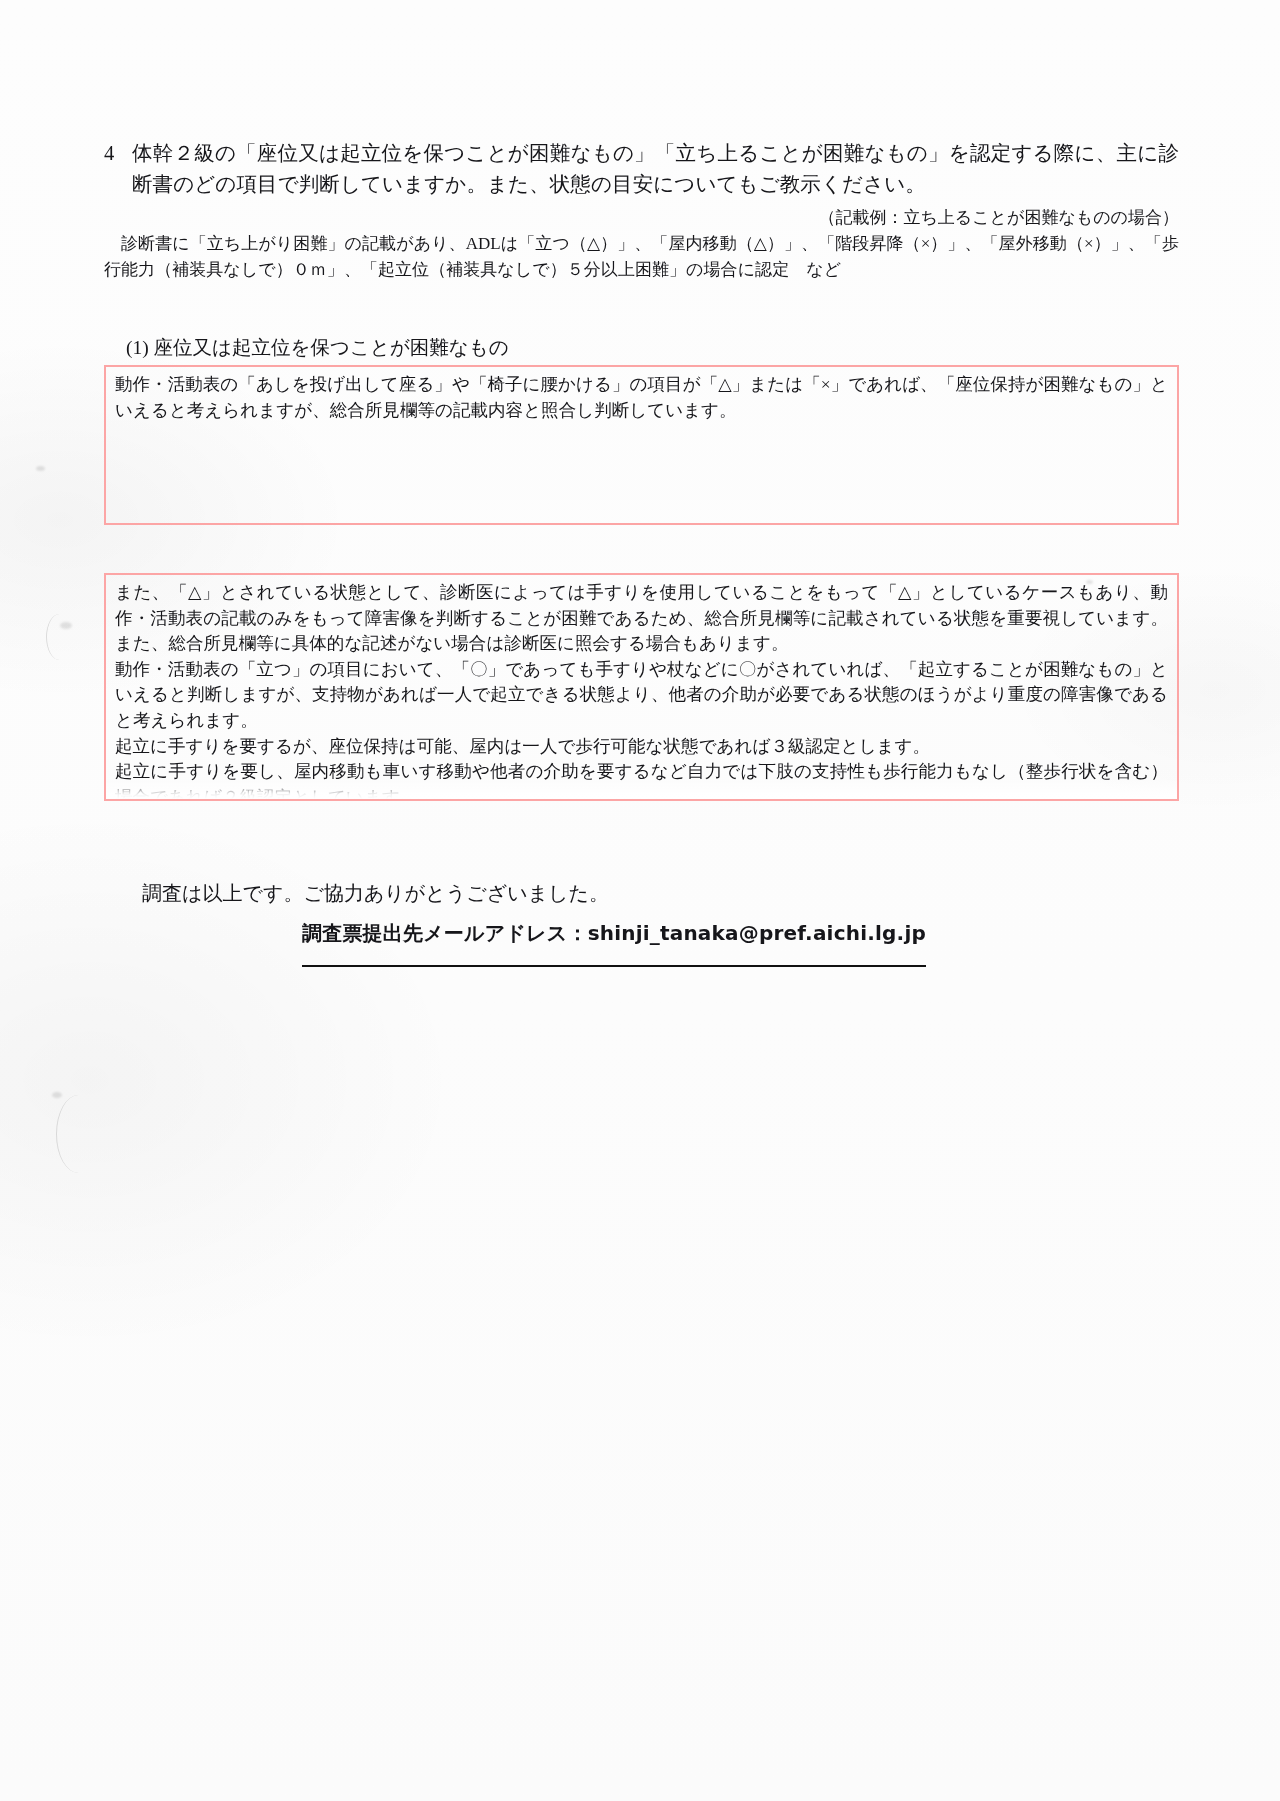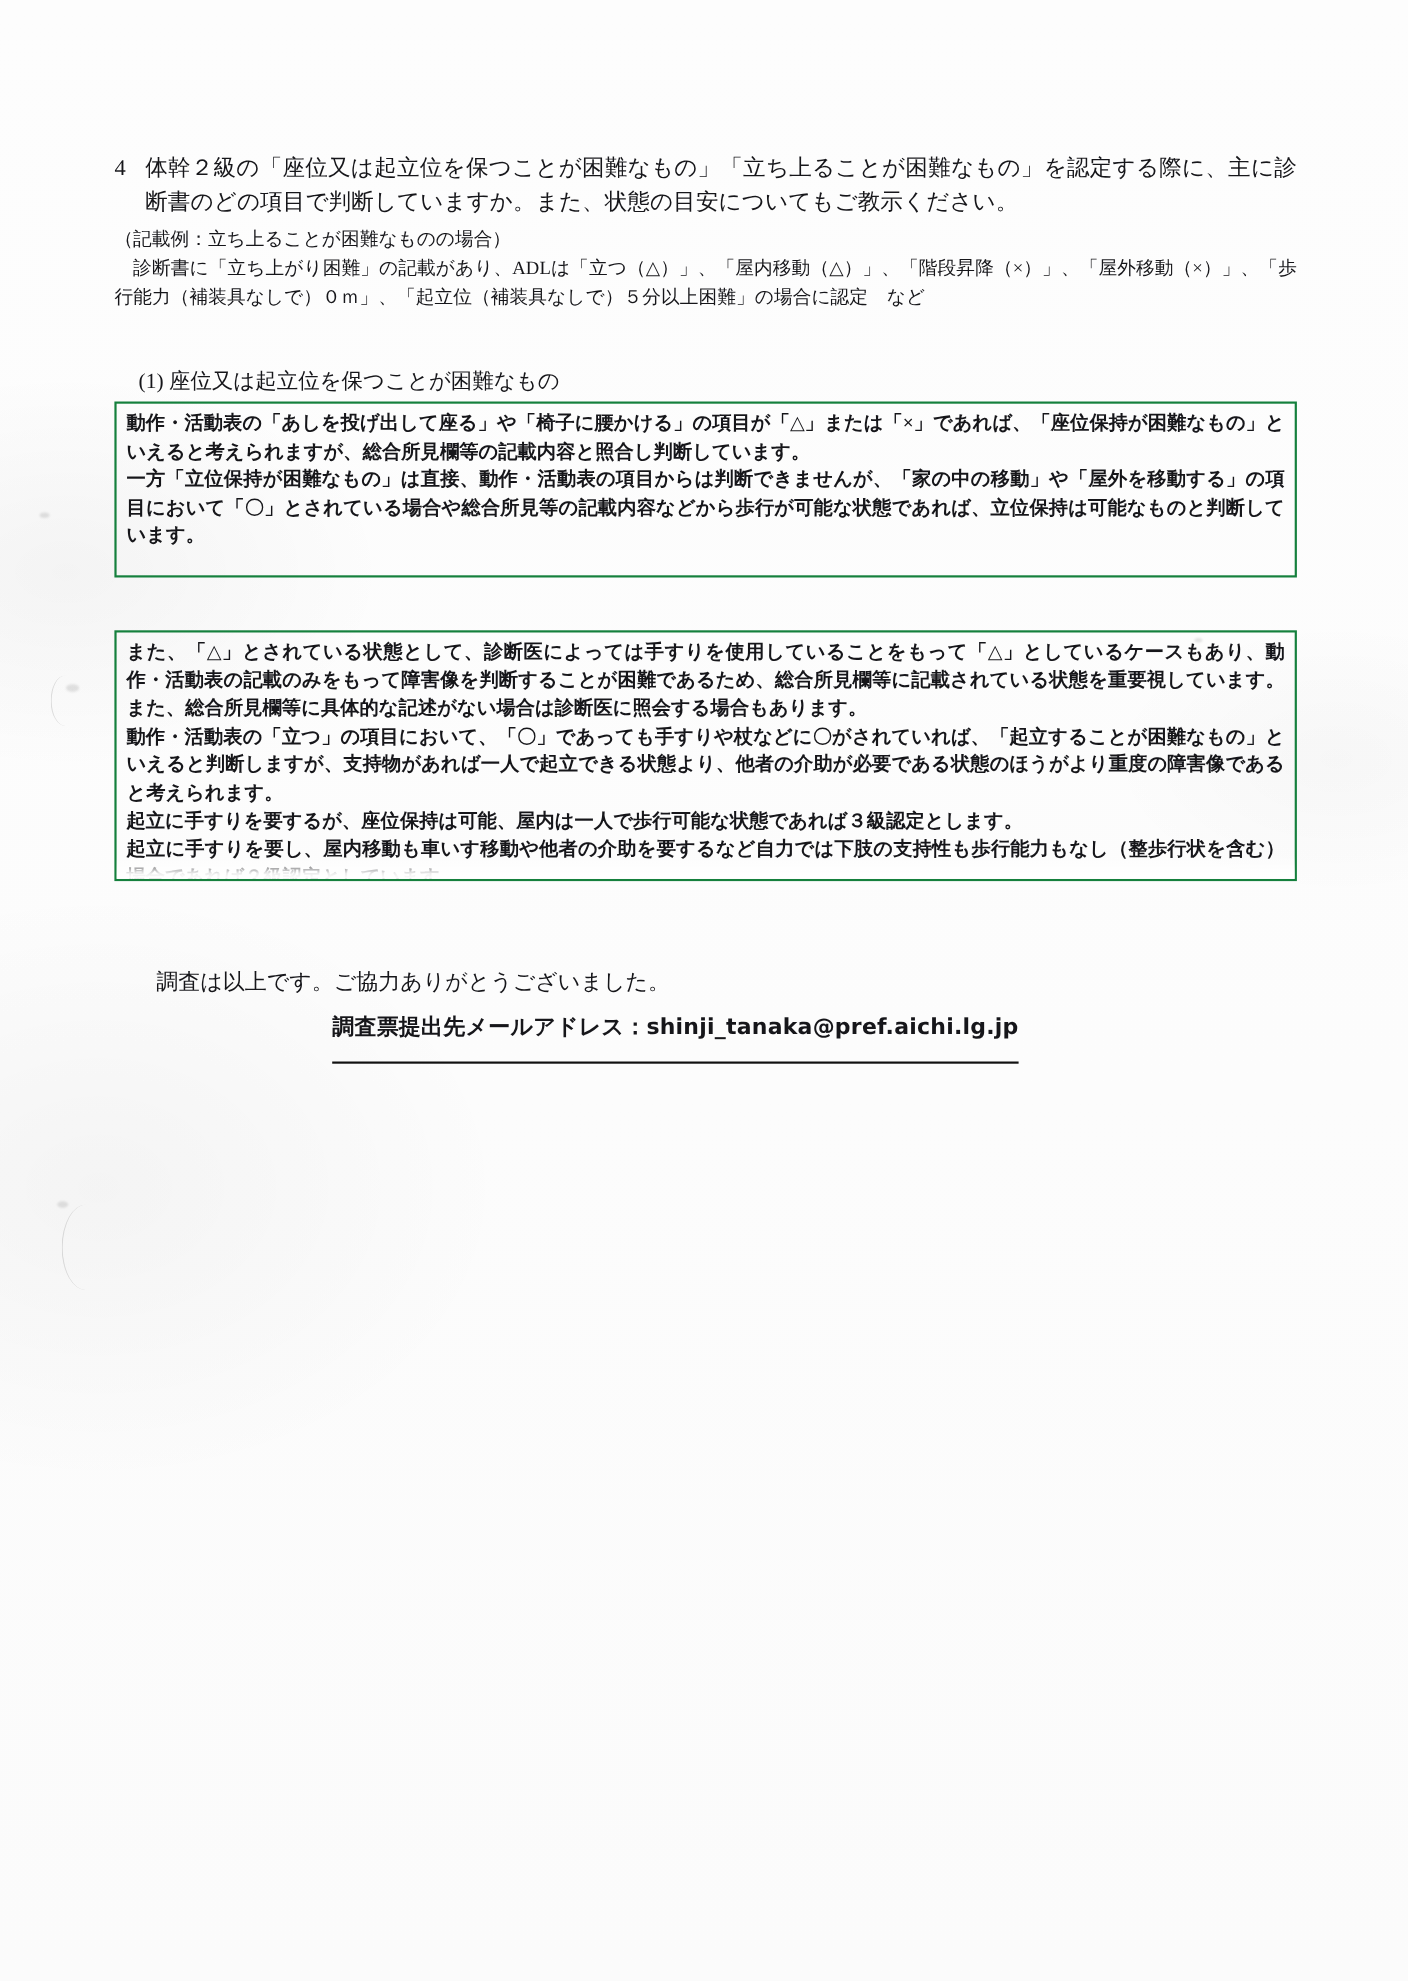--- a/index.html
+++ b/index.html
@@ -67,22 +67,24 @@
   }
   .q-text {
     flex: 1;
     font-size: 20.5px;
     line-height: 31px;
     letter-spacing: 0.1px;
     text-align: justify;
   }
   .q-example-title {
     margin-top: 4px;
+    margin-left: 24px;
     font-size: 17px;
     line-height: 27px;
+    text-align: right;
   }
   .q-example-body {
     font-size: 17px;
     line-height: 26px;
     letter-spacing: 0.05px;
     text-align: justify;
   }
   .q-example-body .indent-first { text-indent: 17px; display: block; }
 
   
@@ -91,24 +93,23 @@
     left: 104px;
     width: 1075px;
   }
   .sub-title {
     font-size: 19.5px;
     line-height: 30px;
     margin-left: 22px;
     margin-bottom: 2px;
   }
   .answer-box {
-    border: 2px solid #15803d;
+    border: 2px solid #fca5a5;
     padding: 5px 9px 20px 9px;
     box-sizing: border-box;
-    font-weight: bold;
   }
   .answer-box p {
     margin: 0;
     font-size: 17.5px;
     line-height: 25.6px;
     letter-spacing: 0.05px;
     text-align: justify;
   }
   .answer-box p.ind { text-indent: 0; }
 
@@ -176,21 +177,20 @@
     <div class="q-example-title">（記載例：立ち上ることが困難なものの場合）</div>
     <div class="q-example-body">
       <span class="indent-first">診断書に「立ち上がり困難」の記載があり、ADLは「立つ（△）」、「屋内移動（△）」、「階段昇降（×）」、「屋外移動（×）」、「歩行能力（補装具なしで）０ｍ」、「起立位（補装具なしで）５分以上困難」の場合に認定　など</span>
     </div>
   </div>
 
   <div class="sub" style="top:333px;">
     <div class="sub-title">(1) 座位又は起立位を保つことが困難なもの</div>
     <div class="answer-box" id="box-seated">
       <p>動作・活動表の「あしを投げ出して座る」や「椅子に腰かける」の項目が「△」または「×」であれば、「座位保持が困難なもの」といえると考えられますが、総合所見欄等の記載内容と照合し判断しています。</p>
-      <p class="ind">一方「立位保持が困難なもの」は直接、動作・活動表の項目からは判断できませんが、「家の中の移動」や「屋外を移動する」の項目において「〇」とされている場合や総合所見等の記載内容などから歩行が可能な状態であれば、立位保持は可能なものと判断しています。</p>
     </div>
   </div>
 
   <div class="sub" style="top:573px;">
     <div id="box-stand-wrap">
       <div class="answer-box" id="box-stand">
         <p>また、「△」とされている状態として、診断医によっては手すりを使用していることをもって「△」としているケースもあり、動作・活動表の記載のみをもって障害像を判断することが困難であるため、総合所見欄等に記載されている状態を重要視しています。また、総合所見欄等に具体的な記述がない場合は診断医に照会する場合もあります。</p>
         <p>動作・活動表の「立つ」の項目において、「〇」であっても手すりや杖などに〇がされていれば、「起立することが困難なもの」といえると判断しますが、支持物があれば一人で起立できる状態より、他者の介助が必要である状態のほうがより重度の障害像であると考えられます。</p>
         <p>起立に手すりを要するが、座位保持は可能、屋内は一人で歩行可能な状態であれば３級認定とします。</p>
         <p>起立に手すりを要し、屋内移動も車いす移動や他者の介助を要するなど自力では下肢の支持性も歩行能力もなし（整歩行状を含む）場合であれば２級認定としています。</p>

